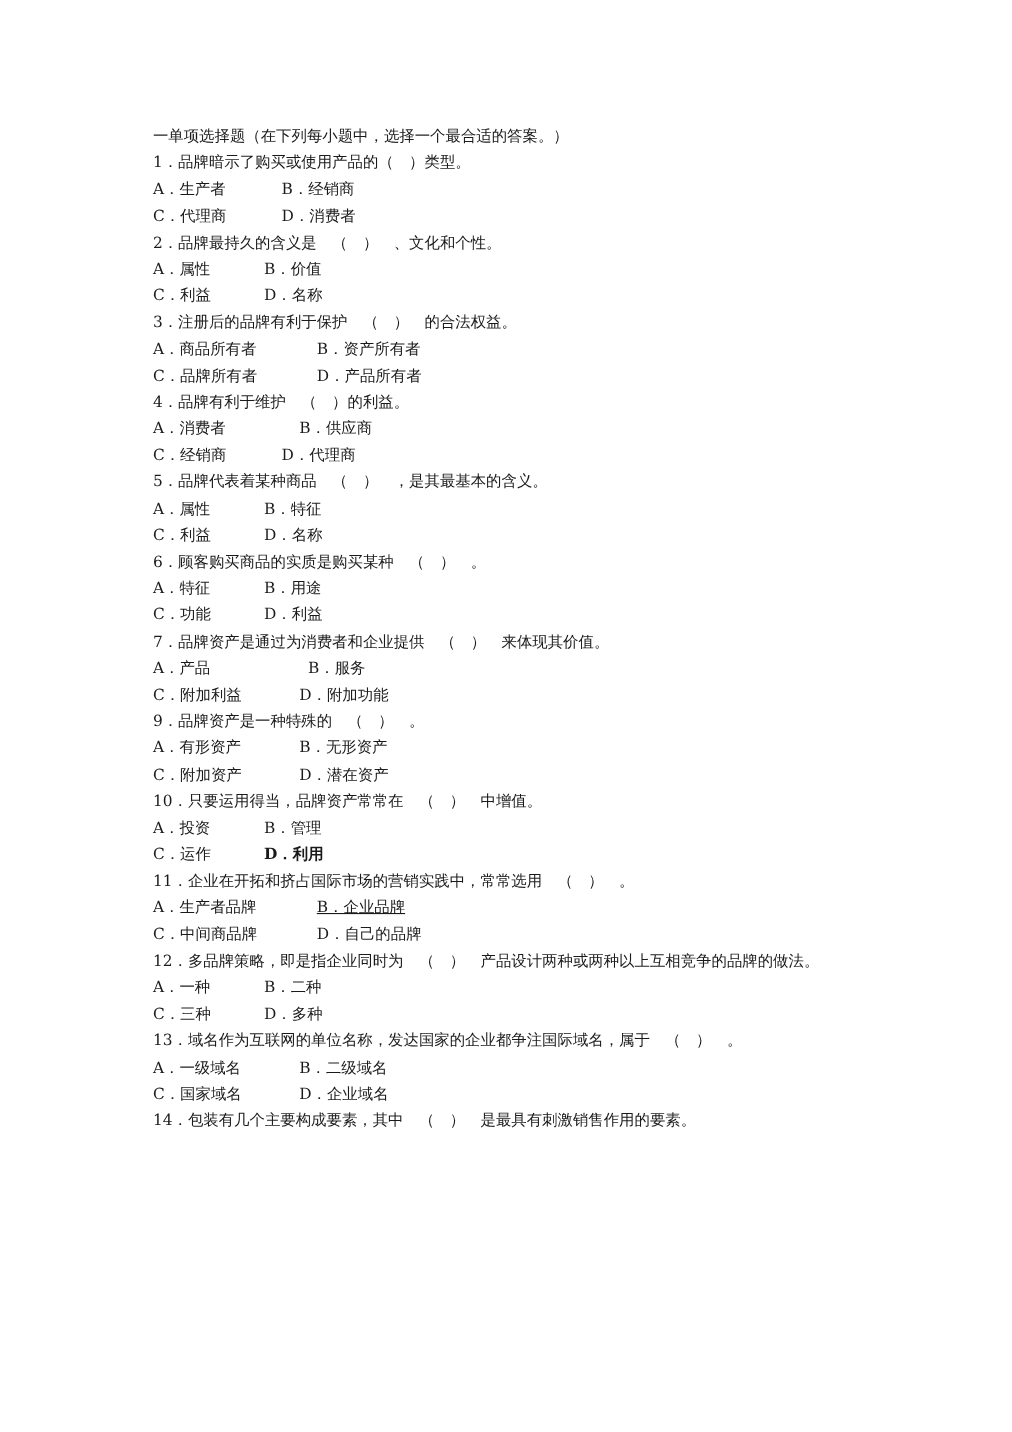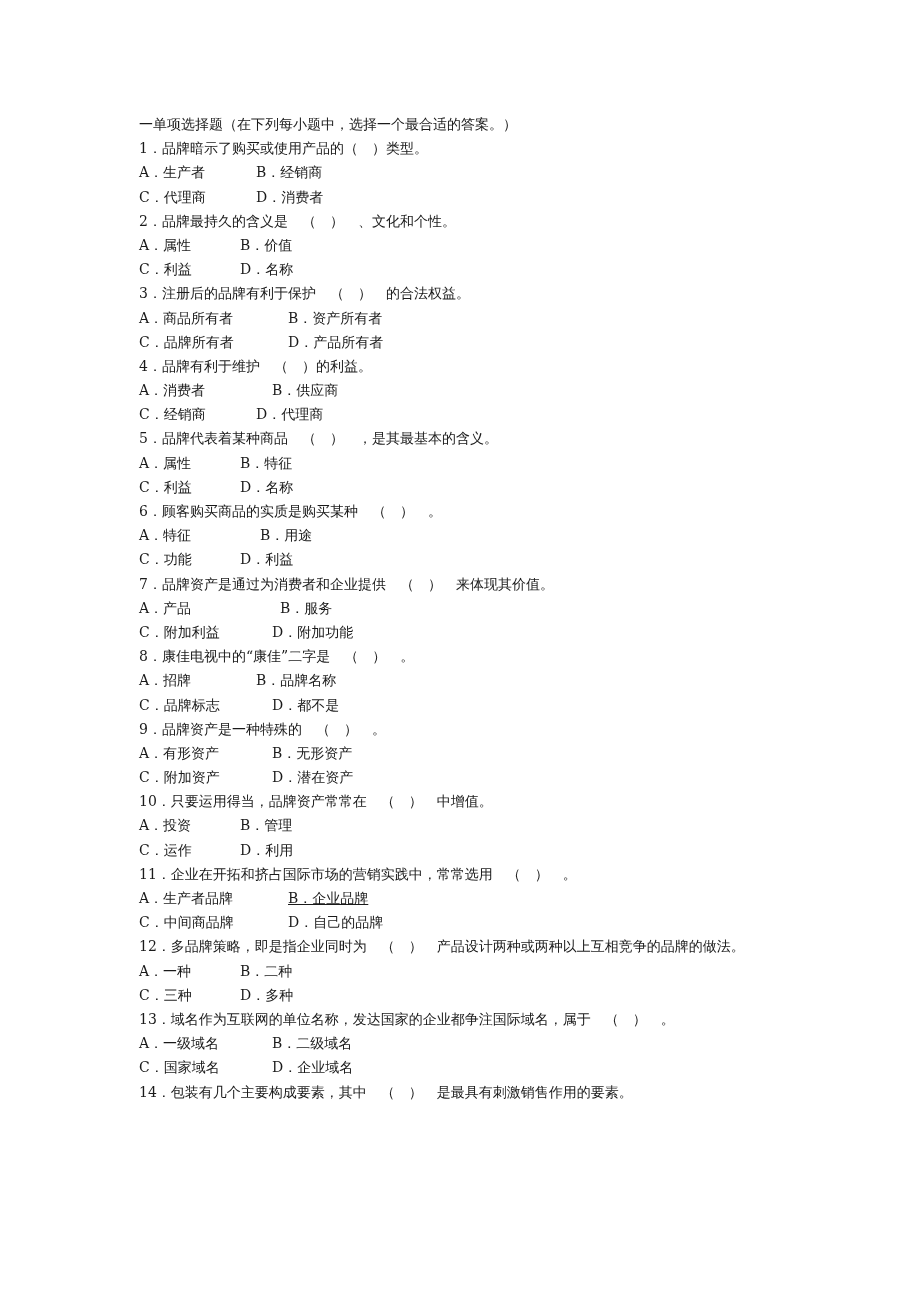--- a/index.html
+++ b/index.html
@@ -40,42 +40,37 @@
         <div class="opt-row"><span class="opt" style="left: 0px;">A．消费者</span><span class="opt" style="left: 133px;">B．供应商</span></div>
         <div class="opt-row"><span class="opt" style="left: 0px;">C．经销商</span><span class="opt" style="left: 117px;">D．代理商</span></div>
       </div>
       <div>
         <div class="line">5．品牌代表着某种商品　（　）　，是其最基本的含义。</div>
         <div class="opt-row"><span class="opt" style="left: 0px;">A．属性</span><span class="opt" style="left: 101px;">B．特征</span></div>
         <div class="opt-row"><span class="opt" style="left: 0px;">C．利益</span><span class="opt" style="left: 101px;">D．名称</span></div>
       </div>
       <div>
         <div class="line">6．顾客购买商品的实质是购买某种　（　）　。</div>
-        <div class="opt-row"><span class="opt" style="left: 0px;">A．特征</span><span class="opt" style="left: 101px; margin-left: 20px;">B．用途</span></div>
+        <div class="opt-row"><span class="opt" style="left: 0px;">A．特征</span><span class="opt" style="left: 101px;">B．用途</span></div>
         <div class="opt-row"><span class="opt" style="left: 0px;">C．功能</span><span class="opt" style="left: 101px;">D．利益</span></div>
       </div>
       <div>
         <div class="line">7．品牌资产是通过为消费者和企业提供　（　）　来体现其价值。</div>
         <div class="opt-row"><span class="opt" style="left: 0px;">A．产品</span><span class="opt" style="left: 101px; margin-left: 40px;">B．服务</span></div>
         <div class="opt-row"><span class="opt" style="left: 0px;">C．附加利益</span><span class="opt" style="left: 133px;">D．附加功能</span></div>
-      </div>
-      <div>
-        <div class="line">8．康佳电视中的“康佳”二字是　（　）　。</div>
-        <div class="opt-row"><span class="opt" style="left: 0px;">A．招牌</span><span class="opt" style="left: 117px;">B．品牌名称</span></div>
-        <div class="opt-row"><span class="opt" style="left: 0px;">C．品牌标志</span><span class="opt" style="left: 133px;">D．都不是</span></div>
       </div>
       <div>
         <div class="line">9．品牌资产是一种特殊的　（　）　。</div>
         <div class="opt-row"><span class="opt" style="left: 0px;">A．有形资产</span><span class="opt" style="left: 133px;">B．无形资产</span></div>
         <div class="opt-row"><span class="opt" style="left: 0px;">C．附加资产</span><span class="opt" style="left: 133px;">D．潜在资产</span></div>
       </div>
       <div>
         <div class="line">10．只要运用得当，品牌资产常常在　（　）　中增值。</div>
         <div class="opt-row"><span class="opt" style="left: 0px;">A．投资</span><span class="opt" style="left: 101px;">B．管理</span></div>
-        <div class="opt-row"><span class="opt" style="left: 0px;">C．运作</span><span class="opt" style="left: 101px;">D．利用</span></div>
+        <div class="opt-row"><span class="opt" style="left: 0px;">C．运作</span><span class="opt" style="left: 101px; font-weight: bold;">D．利用</span></div>
       </div>
       <div>
         <div class="line">11．企业在开拓和挤占国际市场的营销实践中，常常选用　（　）　。</div>
         <div class="opt-row"><span class="opt" style="left: 0px;">A．生产者品牌</span><span class="opt" style="left: 149px; text-decoration: underline;">B．企业品牌</span></div>
         <div class="opt-row"><span class="opt" style="left: 0px;">C．中间商品牌</span><span class="opt" style="left: 149px;">D．自己的品牌</span></div>
       </div>
       <div>
         <div class="wrap">12．多品牌策略，即是指企业同时为　（　）　产品设计两种或两种以上互相竞争的品牌的做法。</div>
         <div class="opt-row"><span class="opt" style="left: 0px;">A．一种</span><span class="opt" style="left: 101px;">B．二种</span></div>
         <div class="opt-row"><span class="opt" style="left: 0px;">C．三种</span><span class="opt" style="left: 101px;">D．多种</span></div>

